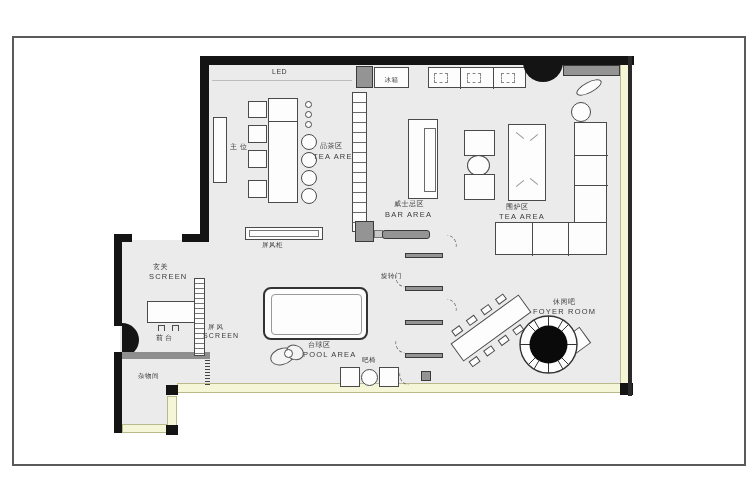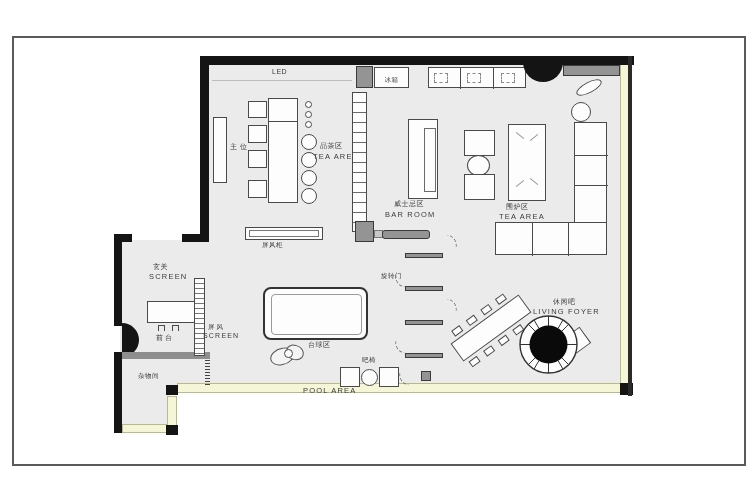--- a/index.html
+++ b/index.html
@@ -94,21 +94,21 @@
   <div class="abs lab-en" style="left:313px;top:152px;">TEA AREA</div>
 
   <div class="abs ladder" style="left:352px;top:92px;width:15px;height:140px;"></div>
   <div class="abs gray" style="left:355px;top:221px;width:19px;height:21px;"></div>
   <div class="abs" style="left:374px;top:230px;width:9px;height:8px;background:#c9c9c9;border:1px solid #777;box-sizing:border-box;"></div>
   <div class="abs gray" style="left:382px;top:230px;width:48px;height:9px;border-radius:3px;"></div>
   <div class="abs furn" style="left:408px;top:119px;width:30px;height:80px;">
     <div class="abs furn" style="left:15px;top:8px;width:12px;height:64px;border-color:#6a6a6a;"></div>
   </div>
   <div class="abs lab" style="left:394px;top:200px;">威士忌区</div>
-  <div class="abs lab-en" style="left:385px;top:210px;">BAR ROOM</div>
+  <div class="abs lab-en" style="left:385px;top:210px;">BAR AREA</div>
 
   <div class="abs furn" style="left:464px;top:130px;width:31px;height:26px;"></div>
   <div class="abs circ" style="left:467px;top:155px;width:23px;height:21px;"></div>
   <div class="abs furn" style="left:464px;top:174px;width:31px;height:26px;"></div>
   <div class="abs furn" style="left:508px;top:124px;width:38px;height:77px;">
     <div class="abs" style="left:6px;top:10px;width:10px;height:1px;background:#999;transform:rotate(40deg);"></div>
     <div class="abs" style="left:20px;top:12px;width:10px;height:1px;background:#999;transform:rotate(-40deg);"></div>
     <div class="abs" style="left:6px;top:58px;width:10px;height:1px;background:#999;transform:rotate(-40deg);"></div>
     <div class="abs" style="left:20px;top:56px;width:10px;height:1px;background:#999;transform:rotate(40deg);"></div>
   </div>
@@ -153,28 +153,28 @@
   <div class="abs lab-en" style="left:203px;top:332px;font-size:7px;">SCREEN</div>
   <div class="abs lab" style="left:138px;top:372px;font-size:6.5px;">杂物间</div>
 
   <div class="abs" style="left:263px;top:287px;width:105px;height:53px;background:#fdfdfd;border:2px solid #333;border-radius:8px;box-sizing:border-box;">
     <div class="abs" style="left:6px;top:5px;width:89px;height:39px;border:1px solid #999;border-radius:4px;"></div>
   </div>
   <div class="abs" style="left:270px;top:348px;width:22px;height:15px;border:1px solid #555;border-radius:60% 40% 55% 45%;background:#f4f4f4;transform:rotate(-10deg);"></div>
   <div class="abs" style="left:286px;top:345px;width:16px;height:13px;border:1px solid #555;border-radius:45% 55% 50% 50%;background:#f4f4f4;transform:rotate(15deg);"></div>
   <div class="abs circ" style="left:284px;top:349px;width:9px;height:9px;"></div>
   <div class="abs lab" style="left:308px;top:341px;">台球区</div>
-  <div class="abs lab-en" style="left:303px;top:350px;margin-top:36px;">POOL AREA</div>
+  <div class="abs lab-en" style="left:303px;top:350px;">POOL AREA</div>
   <div class="abs lab" style="left:362px;top:356px;font-size:6.5px;">吧椅</div>
   <div class="abs furn" style="left:340px;top:367px;width:20px;height:20px;"></div>
   <div class="abs circ" style="left:361px;top:369px;width:17px;height:17px;"></div>
   <div class="abs furn" style="left:379px;top:367px;width:20px;height:20px;"></div>
 
   <div class="abs lab" style="left:553px;top:298px;">休闲吧</div>
-  <div class="abs lab-en" style="left:533px;top:307px;">LIVING FOYER</div>
+  <div class="abs lab-en" style="left:533px;top:307px;">FOYER ROOM</div>
   <div class="abs furn" style="left:560px;top:333px;width:28px;height:20px;transform:rotate(-36deg);"></div>
   <div class="abs" style="left:449px;top:317px;width:84px;height:22px;transform:rotate(-36deg);">
     <div class="furn" style="position:absolute;left:0;top:0;width:84px;height:22px;"></div>
     <div class="dchair" style="left:8px;top:-10px;"></div>
     <div class="dchair" style="left:26px;top:-10px;"></div>
     <div class="dchair" style="left:44px;top:-10px;"></div>
     <div class="dchair" style="left:62px;top:-10px;"></div>
     <div class="dchair" style="left:4px;top:25px;"></div>
     <div class="dchair" style="left:22px;top:25px;"></div>
     <div class="dchair" style="left:40px;top:25px;"></div>

